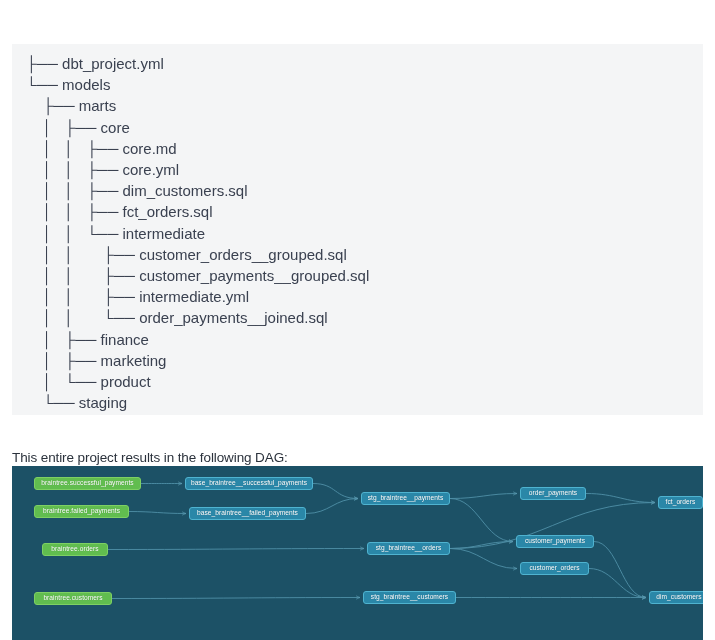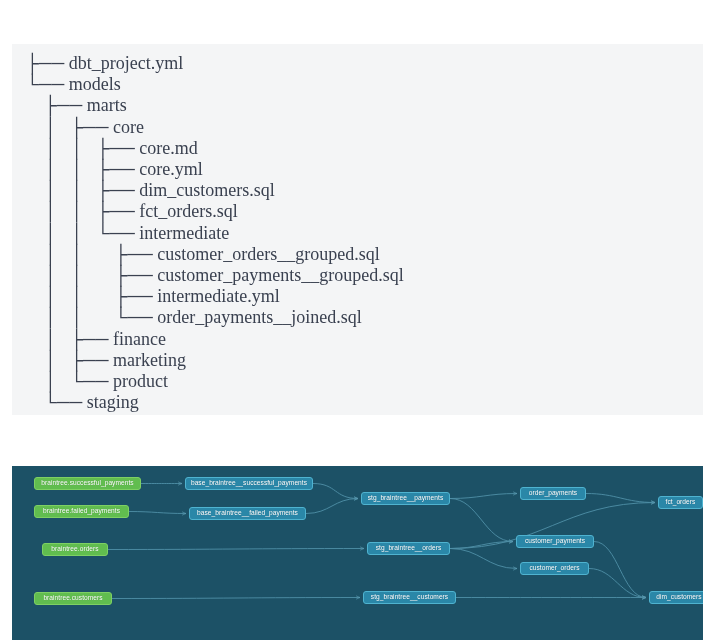--- a/index.html
+++ b/index.html
@@ -46,22 +46,22 @@
     top: 44px;
     width: 691px;
     height: 371px;
     background: #f4f5f6;
     box-sizing: border-box;
     padding: 9px 14px 9px 14px;
     overflow: hidden;
   }
   .codeblock pre {
     margin: 0;
-    font-family: Liberation Serif, serif;
-    font-size: 18px;
+    font-family: Liberation Sans, sans-serif;
+    font-size: 15px;
     line-height: 21.2px;
     color: #3a4150;
     white-space: pre;
     letter-spacing: 0px;
   }
 
   
   .dag {
     position: absolute;
     left: 12px;
@@ -125,20 +125,21 @@
     │   │       ├── customer_orders__grouped.sql
     │   │       ├── customer_payments__grouped.sql
     │   │       ├── intermediate.yml
     │   │       └── order_payments__joined.sql
     │   ├── finance
     │   ├── marketing
     │   └── product
     └── staging</pre>
   </div>
 
+  <p class="prose prose-2">This entire project results in the following DAG:</p>
 
   <div class="dag">
     <svg id="dag-edges" viewBox="0 0 691 176" preserveAspectRatio="none">
       <defs>
         <marker id="arrow" viewBox="0 0 8 8" refX="7" refY="4" markerWidth="5" markerHeight="5" orient="auto-start-reverse">
           <path d="M0,1 L7,4 L0,7" fill="none" stroke="#5d9cb2" stroke-width="1.1"></path>
         </marker>
       </defs>
       <g id="edge-paths" fill="none" stroke="#4f90a7" stroke-width="0.9">
           <path d="M129,17.5 C153,17.5 146,17.5 170,17.5" marker-end="url(#arrow)"></path>

